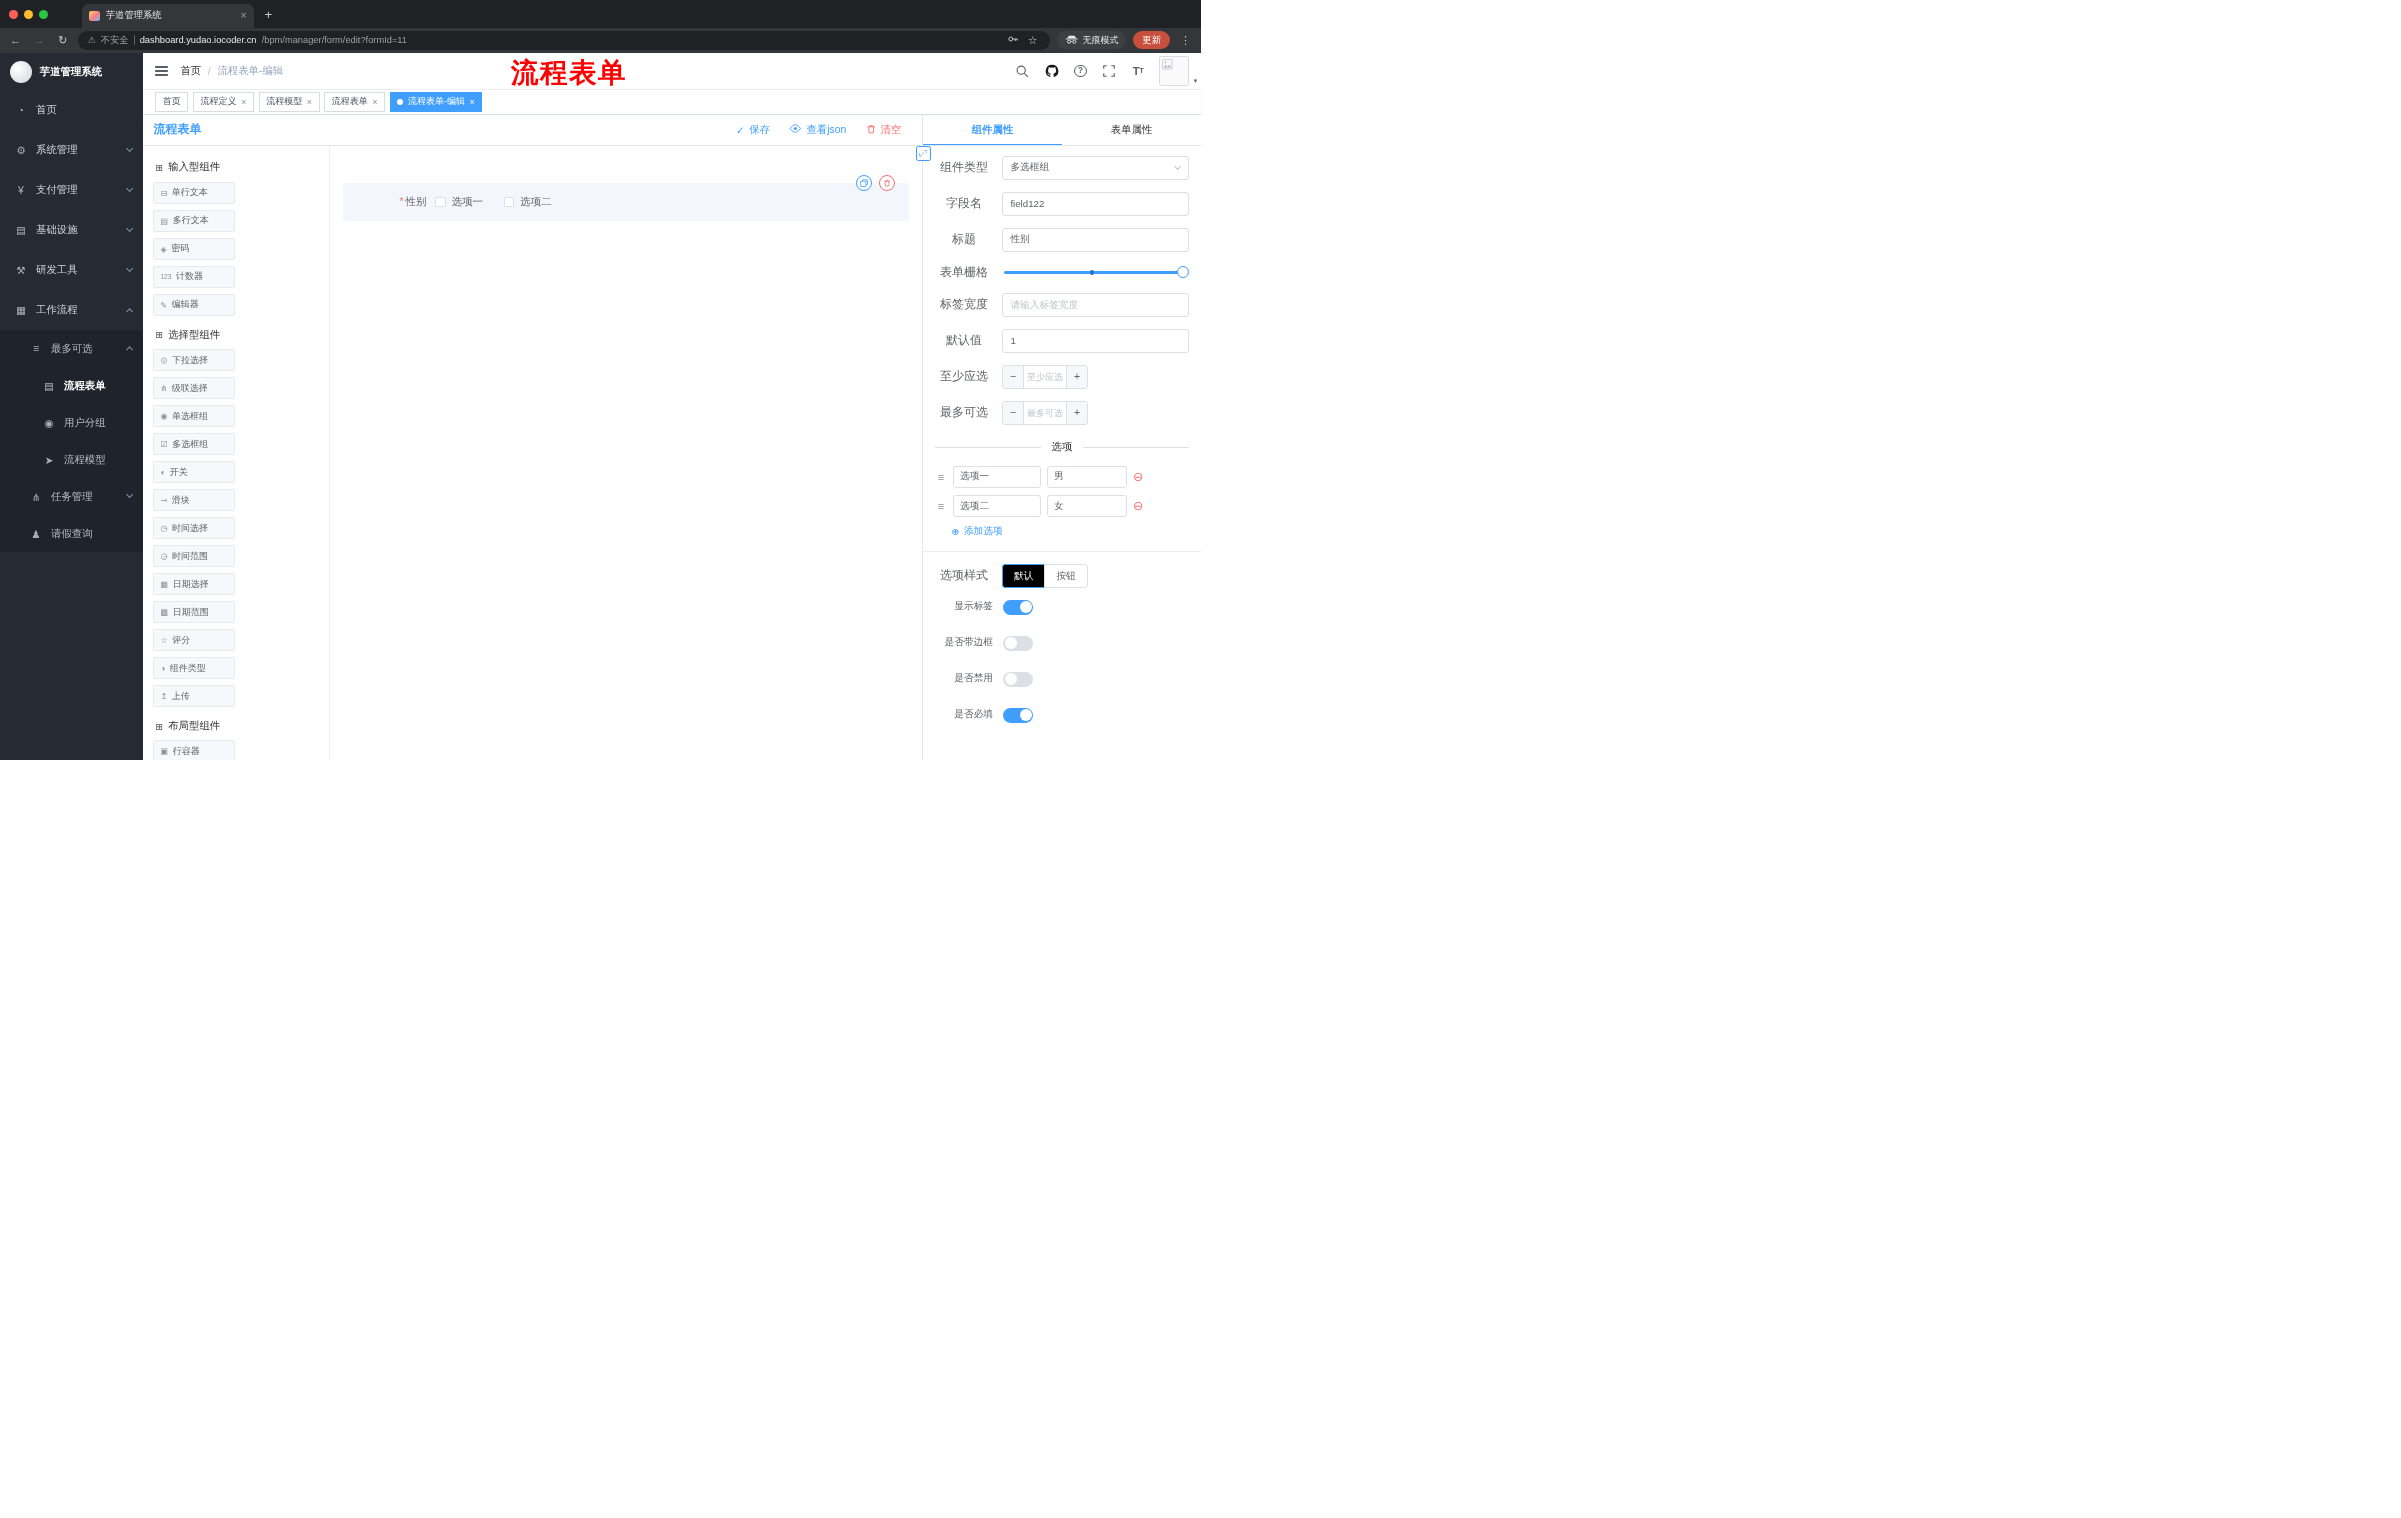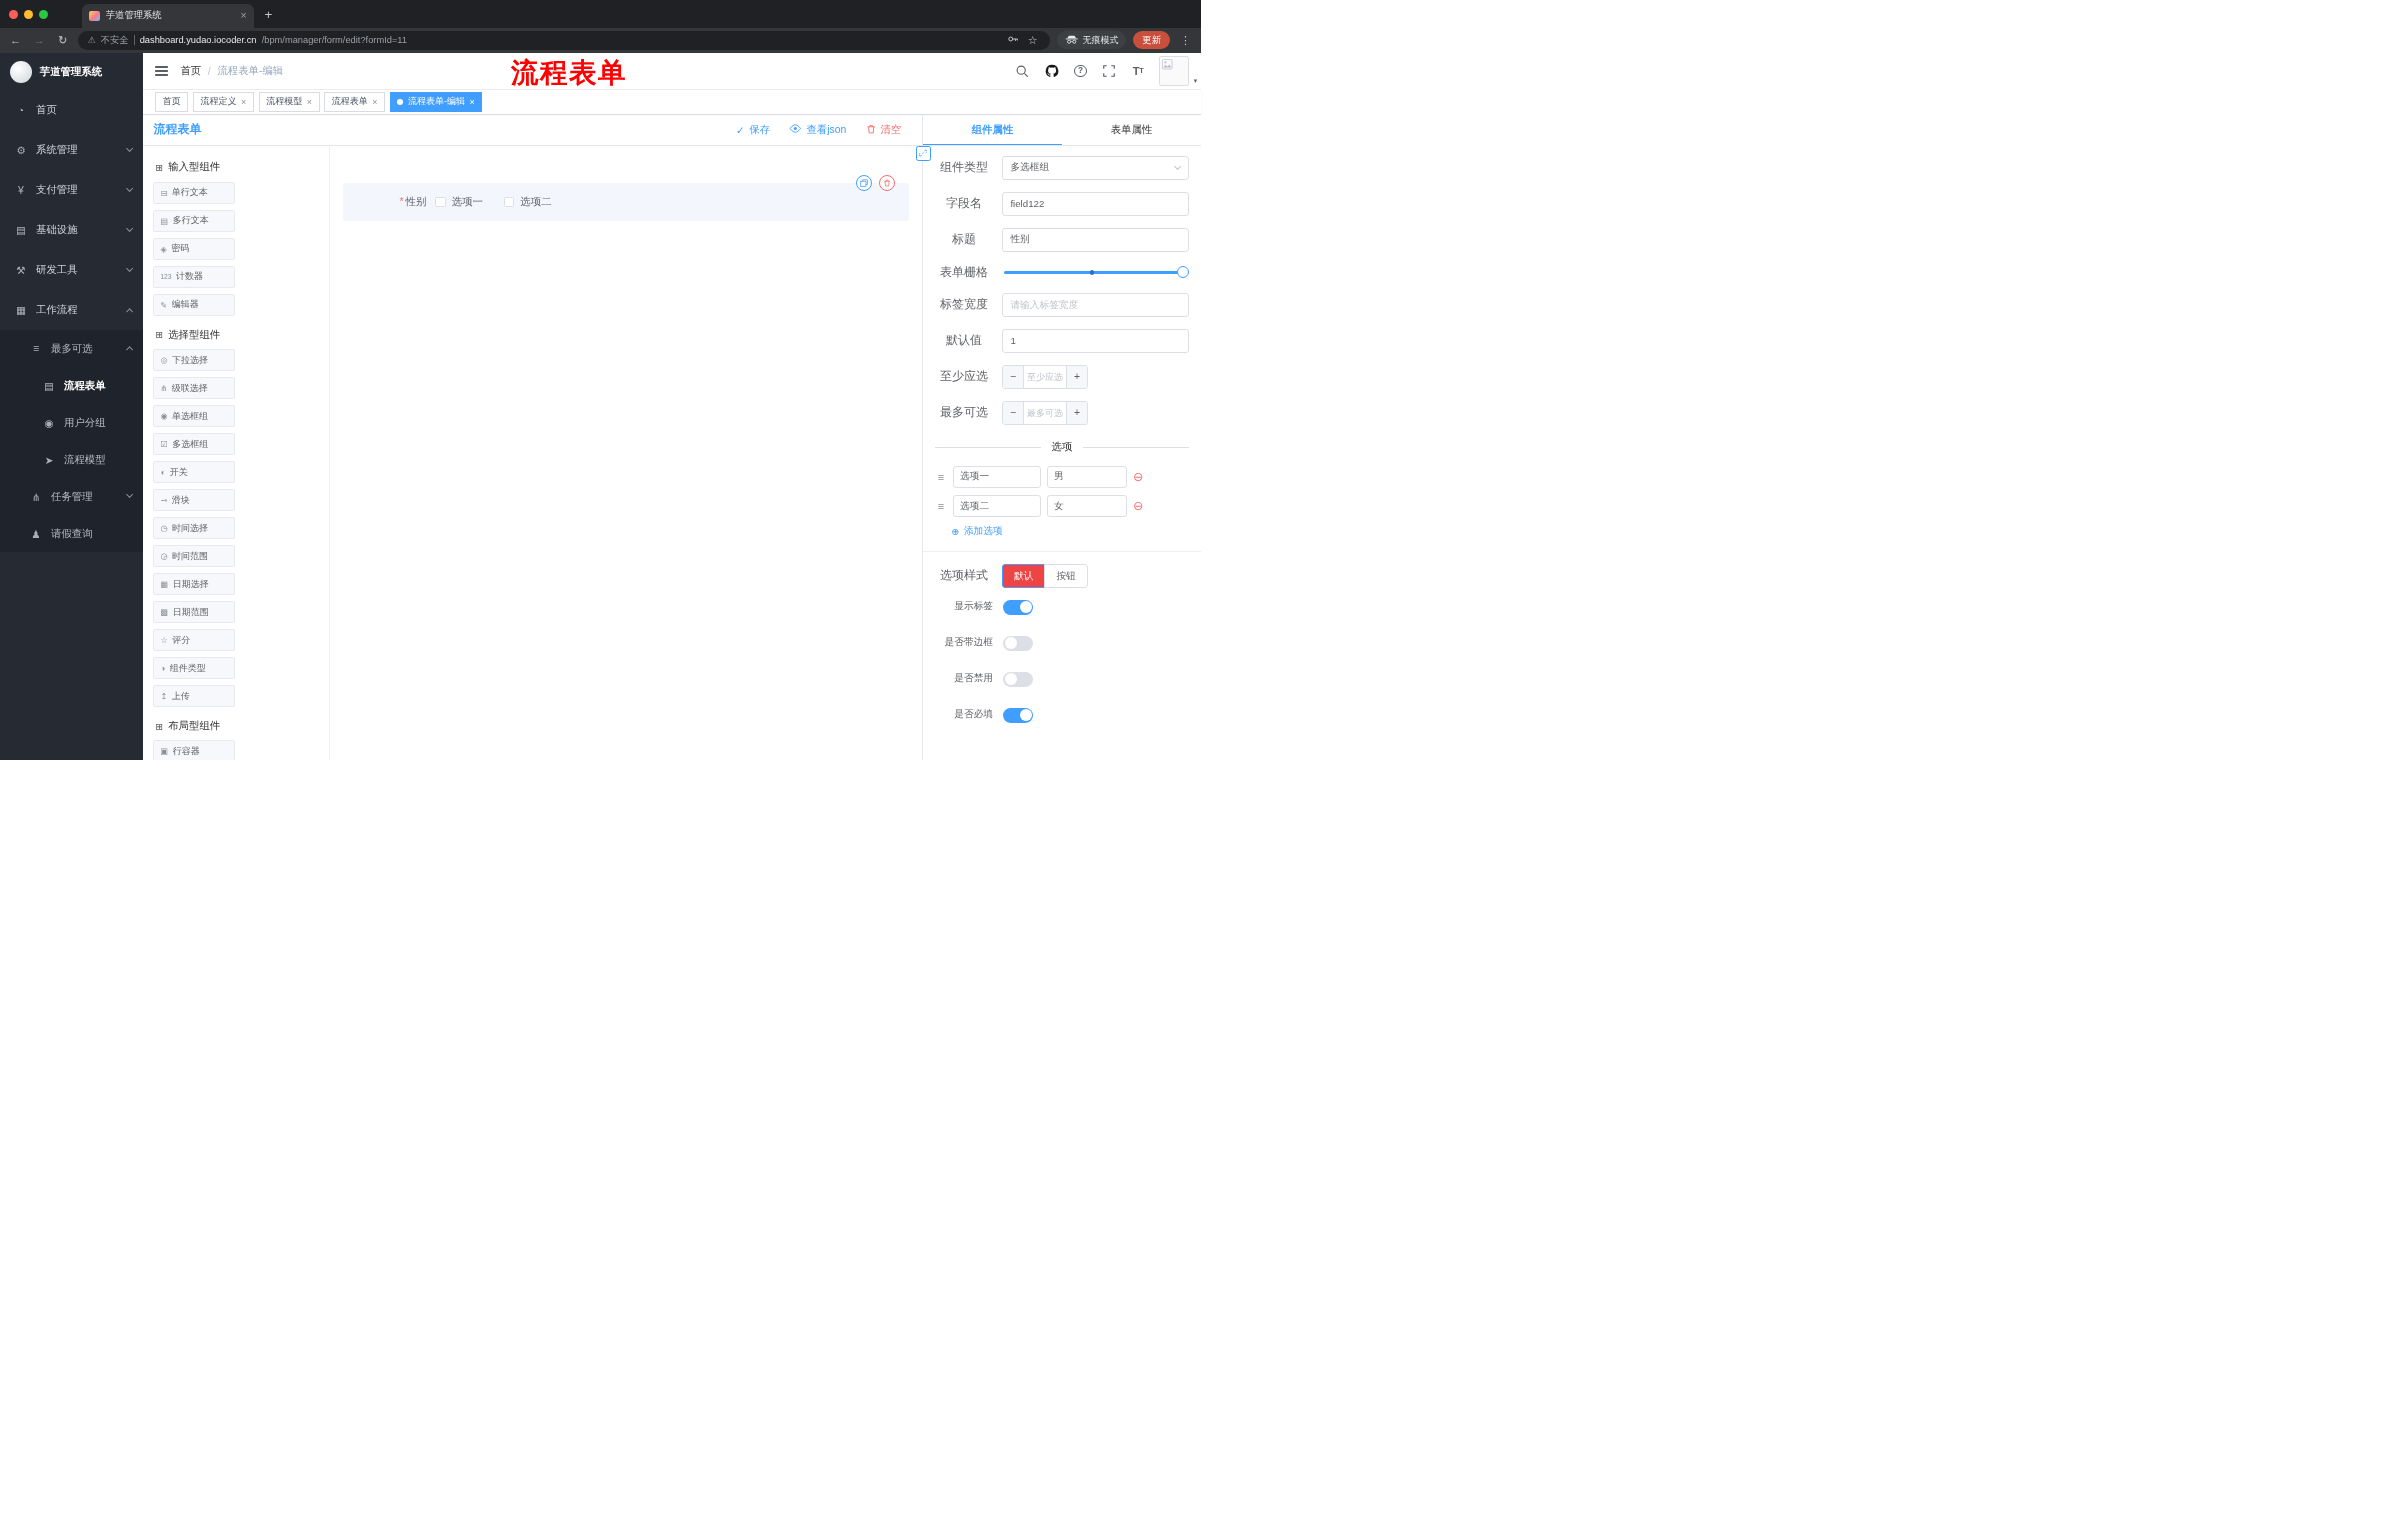--- a/index.html
+++ b/index.html
@@ -156,21 +156,21 @@
   .opt-row input{height:22px;border:0.7px solid #dcdfe6;border-radius:3px;padding:0 6px;font-size:9.7px;
     color:#606266;outline:none;font-family:inherit}
   .opt-row .i1{width:88px}
   .opt-row .i2{width:80px}
   .opt-row .rm{color:#f56c6c;font-size:12.6px;cursor:pointer;line-height:1}
   .add-opt{color:#409eff;font-size:9.7px;display:flex;align-items:center;gap:4.5px;cursor:pointer;margin:3px 0 0 16.3px}
   .hrline{height:0.7px;background:#ebeef5;margin:13.4px -12px 12px}
   .seg{display:inline-flex;border-radius:3px;overflow:hidden}
   .seg b{padding:0 11px;line-height:22px;font-size:9.7px;font-weight:normal;cursor:pointer;
     border:0.7px solid #dcdfe6;background:#fff;color:#606266}
-  .seg b.on{background:#ef4444;border-color:#409eff;color:#fff}
+  .seg b.on{background:#000000;border-color:#409eff;color:#fff}
   .seg b:first-child{border-radius:3px 0 0 3px;border-right:none}
   .seg b:last-child{border-radius:0 3px 3px 0}
   .switch{width:30px;height:15px;border-radius:7.4px;background:#dcdfe6;position:relative;cursor:pointer;flex:none}
   .switch::after{content:"";position:absolute;top:1.5px;left:1.5px;width:12px;height:12px;border-radius:50%;background:#fff}
   .switch.on{background:#409eff}
   .switch.on::after{left:auto;right:1.5px}
   .trow{display:flex;margin-bottom:21px}
   .trow>label{width:58px;text-align:right;margin-right:10.4px;font-size:9.7px;color:#606266;white-space:nowrap}
 </style>
 </head>

